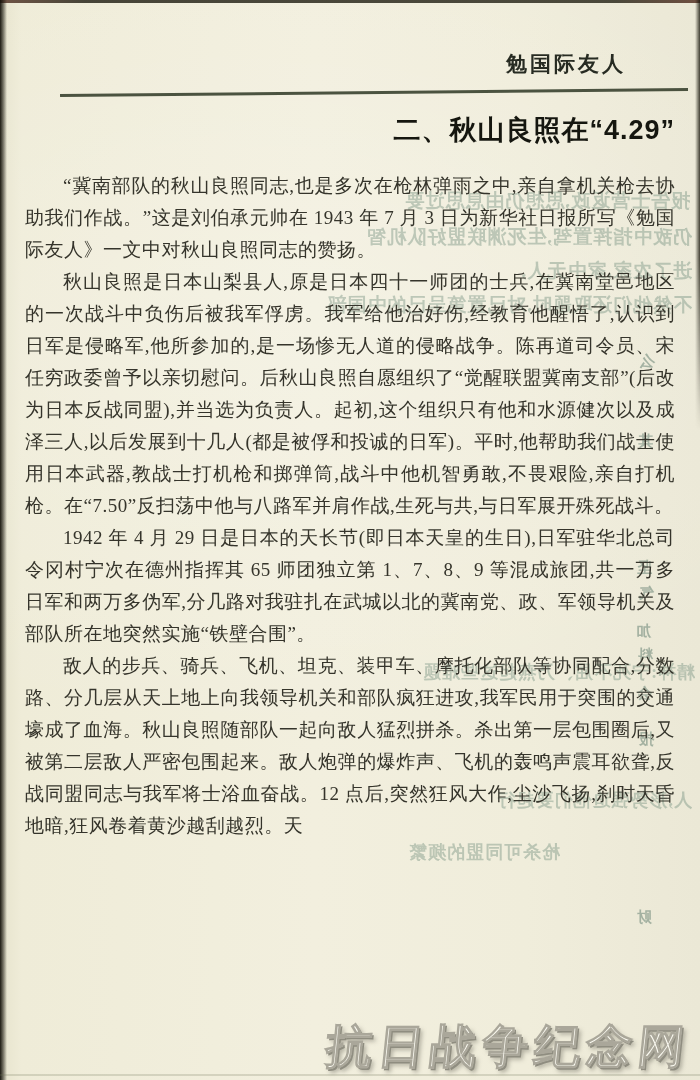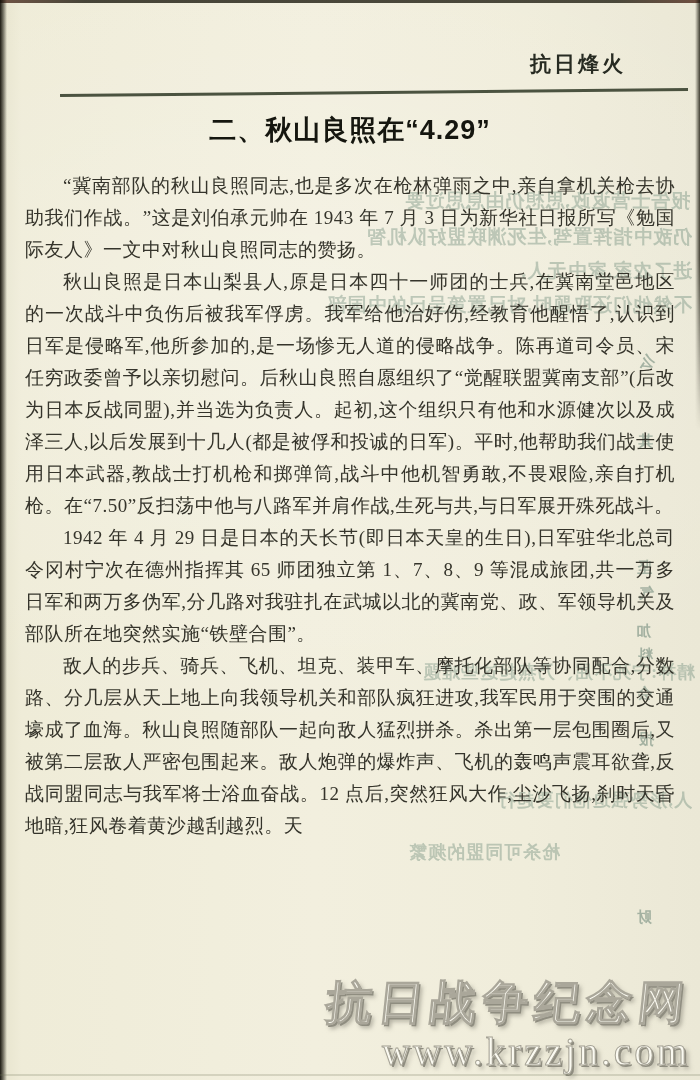--- a/index.html
+++ b/index.html
@@ -35,21 +35,21 @@
     filter:blur(.7px);font-weight:bold;white-space:nowrap;overflow:hidden;
     letter-spacing:1px;}
   .ghost-mark{position:absolute;transform:scaleX(-1);color:#5d7a6c;opacity:.5;
     filter:blur(.6px);font-weight:bold;font-size:15px;}
 
   
   .page-body{position:absolute;top:100px;left:25px;width:650px;color:#35342b;
     font-size:19px;line-height:32px;letter-spacing:.5px;text-align:justify;}
   .para{margin:0;}
   .para.indent{text-indent:2em;}
-  .section-title{margin:14px 0 24px;text-align:center;
+  .section-title{margin:14px 0 24px;text-align:right;
     font-family:"Liberation Sans","DejaVu Sans",sans-serif;
     font-weight:bold;font-size:27px;letter-spacing:1px;color:#15160f;line-height:32px;}
 
   
   .watermark{position:absolute;right:10px;bottom:6px;text-align:right;pointer-events:none;}
   .wm-cn{font-family:"Liberation Serif","DejaVu Serif",serif;font-weight:bold;
     font-size:46px;letter-spacing:6px;color:#fbfaf1;transform:skewX(-6deg);
     -webkit-text-stroke:1px #aaa79a;
     text-shadow:2px 2px 0 #8f8d80,4px 4px 4px rgba(110,108,96,.5);
     line-height:54px;}
@@ -76,33 +76,32 @@
       <div class="ghost-mark" style="left: 638px; top: 432px;">其</div>
       <div class="ghost-mark" style="left: 637px; top: 558px;">坚</div>
       <div class="ghost-mark" style="left: 639px; top: 584px;">气</div>
       <div class="ghost-mark" style="left: 636px; top: 622px;">加</div>
       <div class="ghost-mark" style="left: 638px; top: 646px;">料</div>
       <div class="ghost-mark" style="left: 637px; top: 684px;">会</div>
       <div class="ghost-mark" style="left: 639px; top: 730px;">报</div>
       <div class="ghost-mark" style="left: 637px; top: 908px;">财</div>
     </div>
 
-  <div class="running-head">抗日烽火</div>
+  <div class="running-head">勉国际友人</div>
   <div class="head-rule"></div>
 
   <div class="page-body">
       <h2 class="section-title">二、秋山良照在“4.29”</h2>
       <p class="para indent">“冀南部队的秋山良照同志,也是多次在枪林弹雨之中,亲自拿机关枪去协助我们作战。”这是刘伯承元帅在 1943 年 7 月 3 日为新华社日报所写《勉国际友人》一文中对秋山良照同志的赞扬。</p>
       <p class="para indent">秋山良照是日本山梨县人,原是日本四十一师团的士兵,在冀南堂邑地区的一次战斗中负伤后被我军俘虏。我军给他治好伤,经教育他醒悟了,认识到日军是侵略军,他所参加的,是一场惨无人道的侵略战争。陈再道司令员、宋任穷政委曾予以亲切慰问。后秋山良照自愿组织了“觉醒联盟冀南支部”(后改为日本反战同盟),并当选为负责人。起初,这个组织只有他和水源健次以及成泽三人,以后发展到十几人(都是被俘和投诚的日军)。平时,他帮助我们战士使用日本武器,教战士打机枪和掷弹筒,战斗中他机智勇敢,不畏艰险,亲自打机枪。在“7.50”反扫荡中他与八路军并肩作战,生死与共,与日军展开殊死战斗。</p>
       <p class="para indent">1942 年 4 月 29 日是日本的天长节(即日本天皇的生日),日军驻华北总司令冈村宁次在德州指挥其 65 师团独立第 1、7、8、9 等混成旅团,共一万多日军和两万多伪军,分几路对我驻扎在武城以北的冀南党、政、军领导机关及部队所在地突然实施“铁壁合围”。</p>
       <p class="para indent">敌人的步兵、骑兵、飞机、坦克、装甲车、摩托化部队等协同配合,分数路、分几层从天上地上向我领导机关和部队疯狂进攻,我军民用于突围的交通壕成了血海。秋山良照随部队一起向敌人猛烈拼杀。杀出第一层包围圈后,又被第二层敌人严密包围起来。敌人炮弹的爆炸声、飞机的轰鸣声震耳欲聋,反战同盟同志与我军将士浴血奋战。12 点后,突然狂风大作,尘沙飞扬,刹时天昏地暗,狂风卷着黄沙越刮越烈。天</p>
     </div>
 
   <div class="watermark">
     <div class="wm-cn">抗日战争纪念网</div>
-    <div class="wm-url">www.krzzjn.com</div>
   </div>
 
   <div class="edge-top"></div>
   <div class="edge-left"></div>
   <div class="edge-right"></div>
   <div class="edge-bottom"></div>
 </div>
 
 </body></html>

